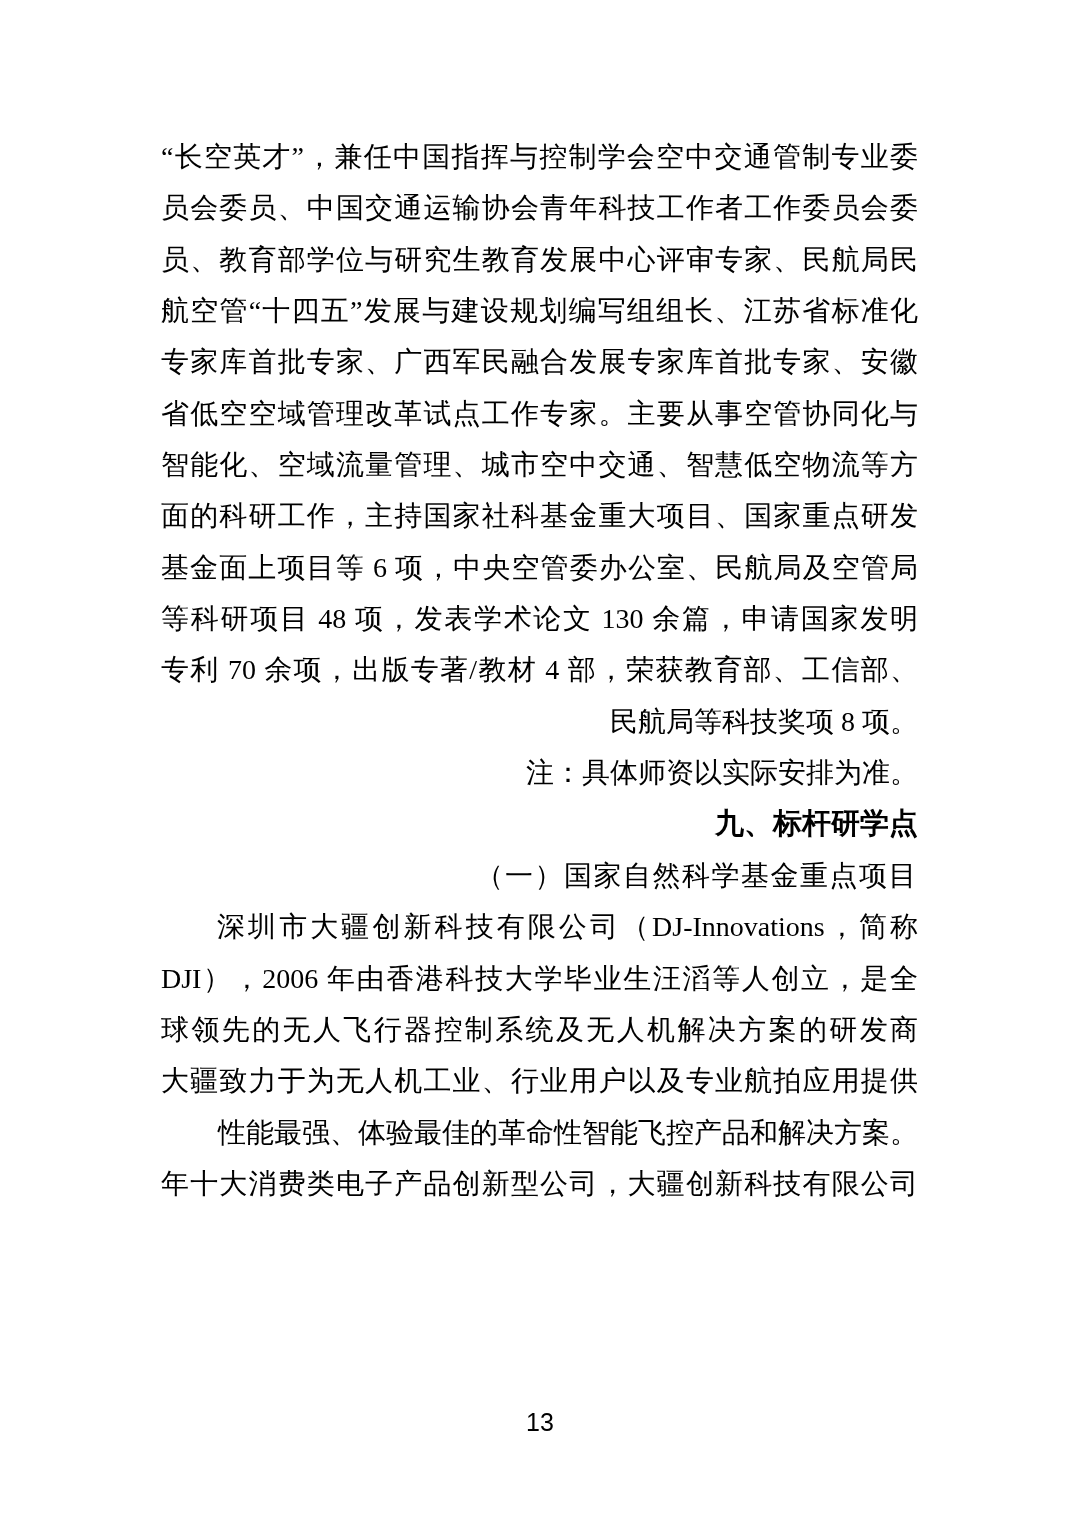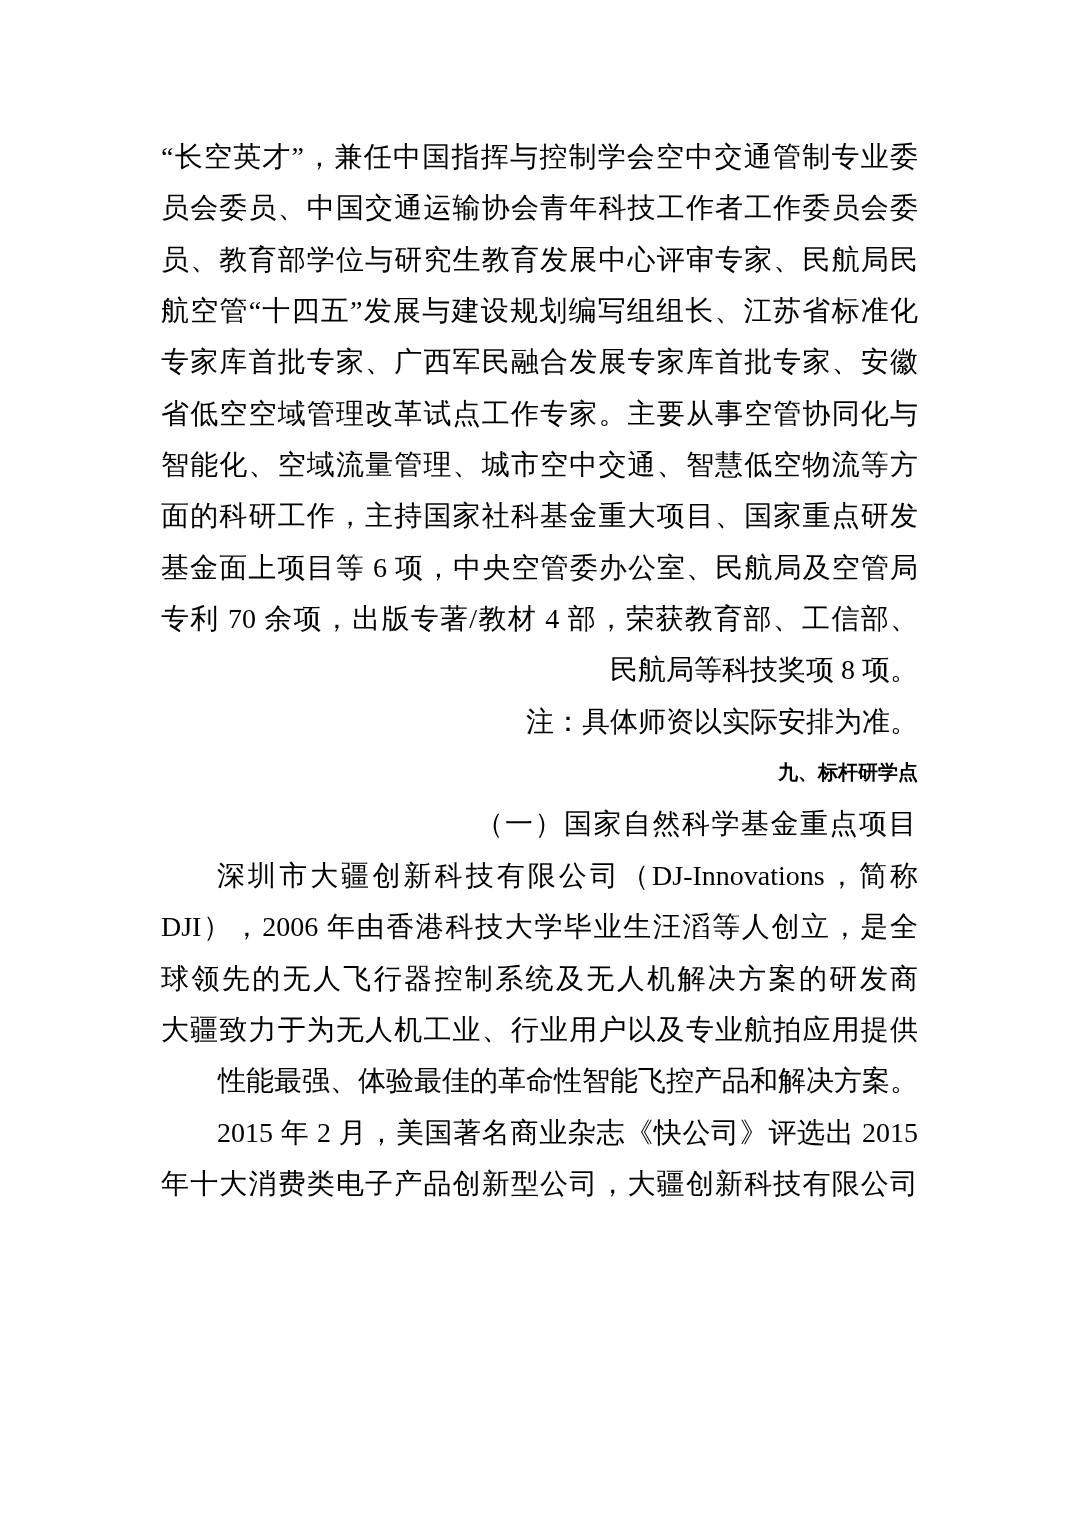--- a/index.html
+++ b/index.html
@@ -36,21 +36,21 @@
     text-align: justify;
     text-align-last: justify;
     -moz-text-align-last: justify;
   }
   
   .line.indent { text-indent: 56px; }
 
   .block.heading .line {
     font-family: "Liberation Sans", "DejaVu Sans", sans-serif;
     font-weight: 700;
-    font-size: 20px;
+    font-size: 29px;
   }
   .block.subheading .line {
     letter-spacing: 1.5px;
   }
   .page-number {
     position: absolute;
     top: 1408px;
     left: 0;
     width: 100%;
     text-align: center;
@@ -67,37 +67,38 @@
       <div class="block body">
         <div class="line fill">“长空英才”，兼任中国指挥与控制学会空中交通管制专业委</div>
         <div class="line fill">员会委员、中国交通运输协会青年科技工作者工作委员会委</div>
         <div class="line fill">员、教育部学位与研究生教育发展中心评审专家、民航局民</div>
         <div class="line fill">航空管“十四五”发展与建设规划编写组组长、江苏省标准化</div>
         <div class="line fill">专家库首批专家、广西军民融合发展专家库首批专家、安徽</div>
         <div class="line fill">省低空空域管理改革试点工作专家。主要从事空管协同化与</div>
         <div class="line fill">智能化、空域流量管理、城市空中交通、智慧低空物流等方</div>
         <div class="line fill">面的科研工作，主持国家社科基金重大项目、国家重点研发</div>
         <div class="line fill">基金面上项目等 6 项，中央空管委办公室、民航局及空管局</div>
+        <div class="line fill">等科研项目 48 项，发表学术论文 130 余篇，申请国家发明</div>
         <div class="line fill">专利 70 余项，出版专著/教材 4 部，荣获教育部、工信部、</div>
         <div class="line">民航局等科技奖项 8 项。</div>
       </div>
       <div class="block note">
         <div class="line indent">注：具体师资以实际安排为准。</div>
       </div>
       <div class="block heading">
         <div class="line indent">九、标杆研学点</div>
       </div>
       <div class="block subheading">
         <div class="line indent">（一）国家自然科学基金重点项目</div>
       </div>
       <div class="block body">
         <div class="line fill indent">深圳市大疆创新科技有限公司（DJ-Innovations，简称</div>
         <div class="line fill">DJI），2006 年由香港科技大学毕业生汪滔等人创立，是全</div>
         <div class="line fill">球领先的无人飞行器控制系统及无人机解决方案的研发商</div>
         <div class="line fill">大疆致力于为无人机工业、行业用户以及专业航拍应用提供</div>
         <div class="line">性能最强、体验最佳的革命性智能飞控产品和解决方案。</div>
       </div>
       <div class="block body">
-        <div class="line fill indent">2015 年 2 月，美国著名商业杂志《快公司》评选出 2015</div>
         <div class="line fill">年十大消费类电子产品创新型公司，大疆创新科技有限公司</div>
       </div>
     </div>
+  <div class="page-number">13</div>
 </div>
 
 </body></html>

